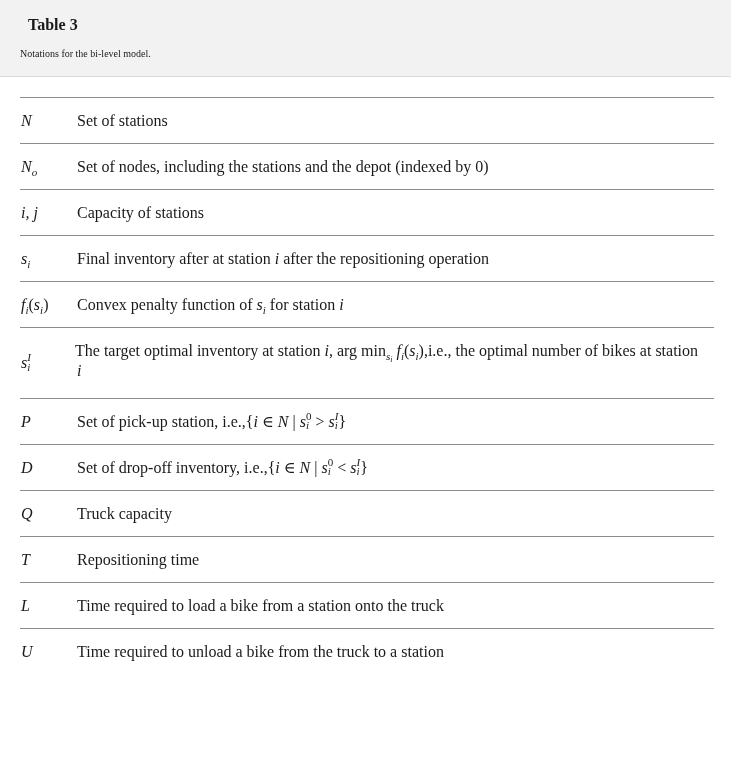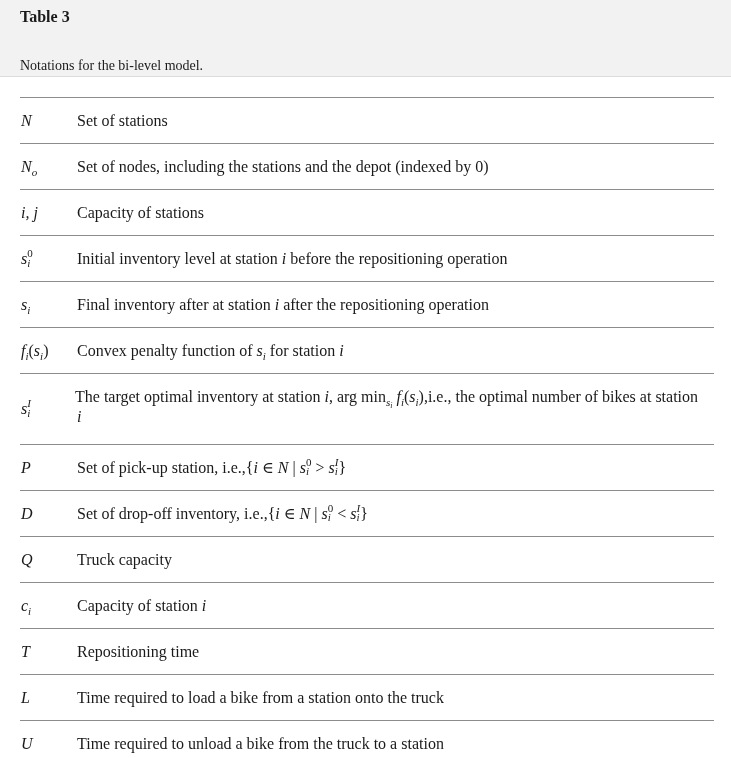--- a/index.html
+++ b/index.html
@@ -13,26 +13,26 @@
     background: #f2f2f2;
     border-bottom: 1px solid #dcdcdc;
     height: 77px;
     box-sizing: border-box;
     padding: 8px 20px 0 20px;
   }
   .table-title {
     font-weight: bold;
     font-size: 16px;
     line-height: 18px;
-    margin: 0;
+    margin: 8px;
   }
   .table-caption {
-    font-size: 14px;
+    font-size: 10px;
     line-height: 16px;
-    margin-top: 32px;
+    margin-top: 12px;
   }
   .table-wrap {
     position: absolute;
     left: 20px; top: 97px;
     width: 694px;
   }
   table { border-collapse: collapse; width: 100%; }
   tr { border-top: 1px solid #8c8c8c; }
   td {
     font-size: 16px;
@@ -77,24 +77,20 @@
       <tr class="r">
         <td class="sym"><span>N</span><sub>o</sub></td>
         <td class="desc">Set of nodes, including the stations and the depot (indexed by 0)</td>
       </tr>
 
       <tr class="r">
         <td class="sym"><span>i, j</span></td>
         <td class="desc">Capacity of stations</td>
       </tr>
 
-      <tr class="r">
-        <td class="sym"><span>s</span><span class="stack"><sup class="upright">0</sup><sub>i</sub></span></td>
-        <td class="desc"><span>Initial inventory level at station </span><span class="it">i</span><span> before the repositioning operation</span></td>
-      </tr>
 
       <tr class="r">
         <td class="sym"><span>s</span><sub>i</sub></td>
         <td class="desc"><span>Final inventory after at station </span><span class="it">i</span><span> after the repositioning operation</span></td>
       </tr>
 
       <tr class="r">
         <td class="sym"><span>f</span><sub>i</sub><span class="upright">(</span><span>s</span><sub>i</sub><span class="upright">)</span></td>
         <td class="desc"><span>Convex penalty function of </span><span class="it">s</span><sub class="it">i</sub><span> for station </span><span class="it">i</span></td>
       </tr>
@@ -115,24 +111,20 @@
       <tr class="r">
         <td class="sym"><span>D</span></td>
         <td class="desc"><span>Set of drop-off inventory, i.e.,{</span><span class="it">i ∈ N</span><span> | </span><span class="it">s</span><span class="stack"><sup>0</sup><sub class="it">i</sub></span><span> &lt; </span><span class="it">s</span><span class="stack"><sup class="it">I</sup><sub class="it">i</sub></span><span>}</span></td>
       </tr>
 
       <tr class="r">
         <td class="sym"><span>Q</span></td>
         <td class="desc">Truck capacity</td>
       </tr>
 
-      <tr class="r">
-        <td class="sym"><span>c</span><sub>i</sub></td>
-        <td class="desc"><span>Capacity of station </span><span class="it">i</span></td>
-      </tr>
 
       <tr class="r">
         <td class="sym"><span>T</span></td>
         <td class="desc">Repositioning time</td>
       </tr>
 
       <tr class="r">
         <td class="sym"><span>L</span></td>
         <td class="desc">Time required to load a bike from a station onto the truck</td>
       </tr>

